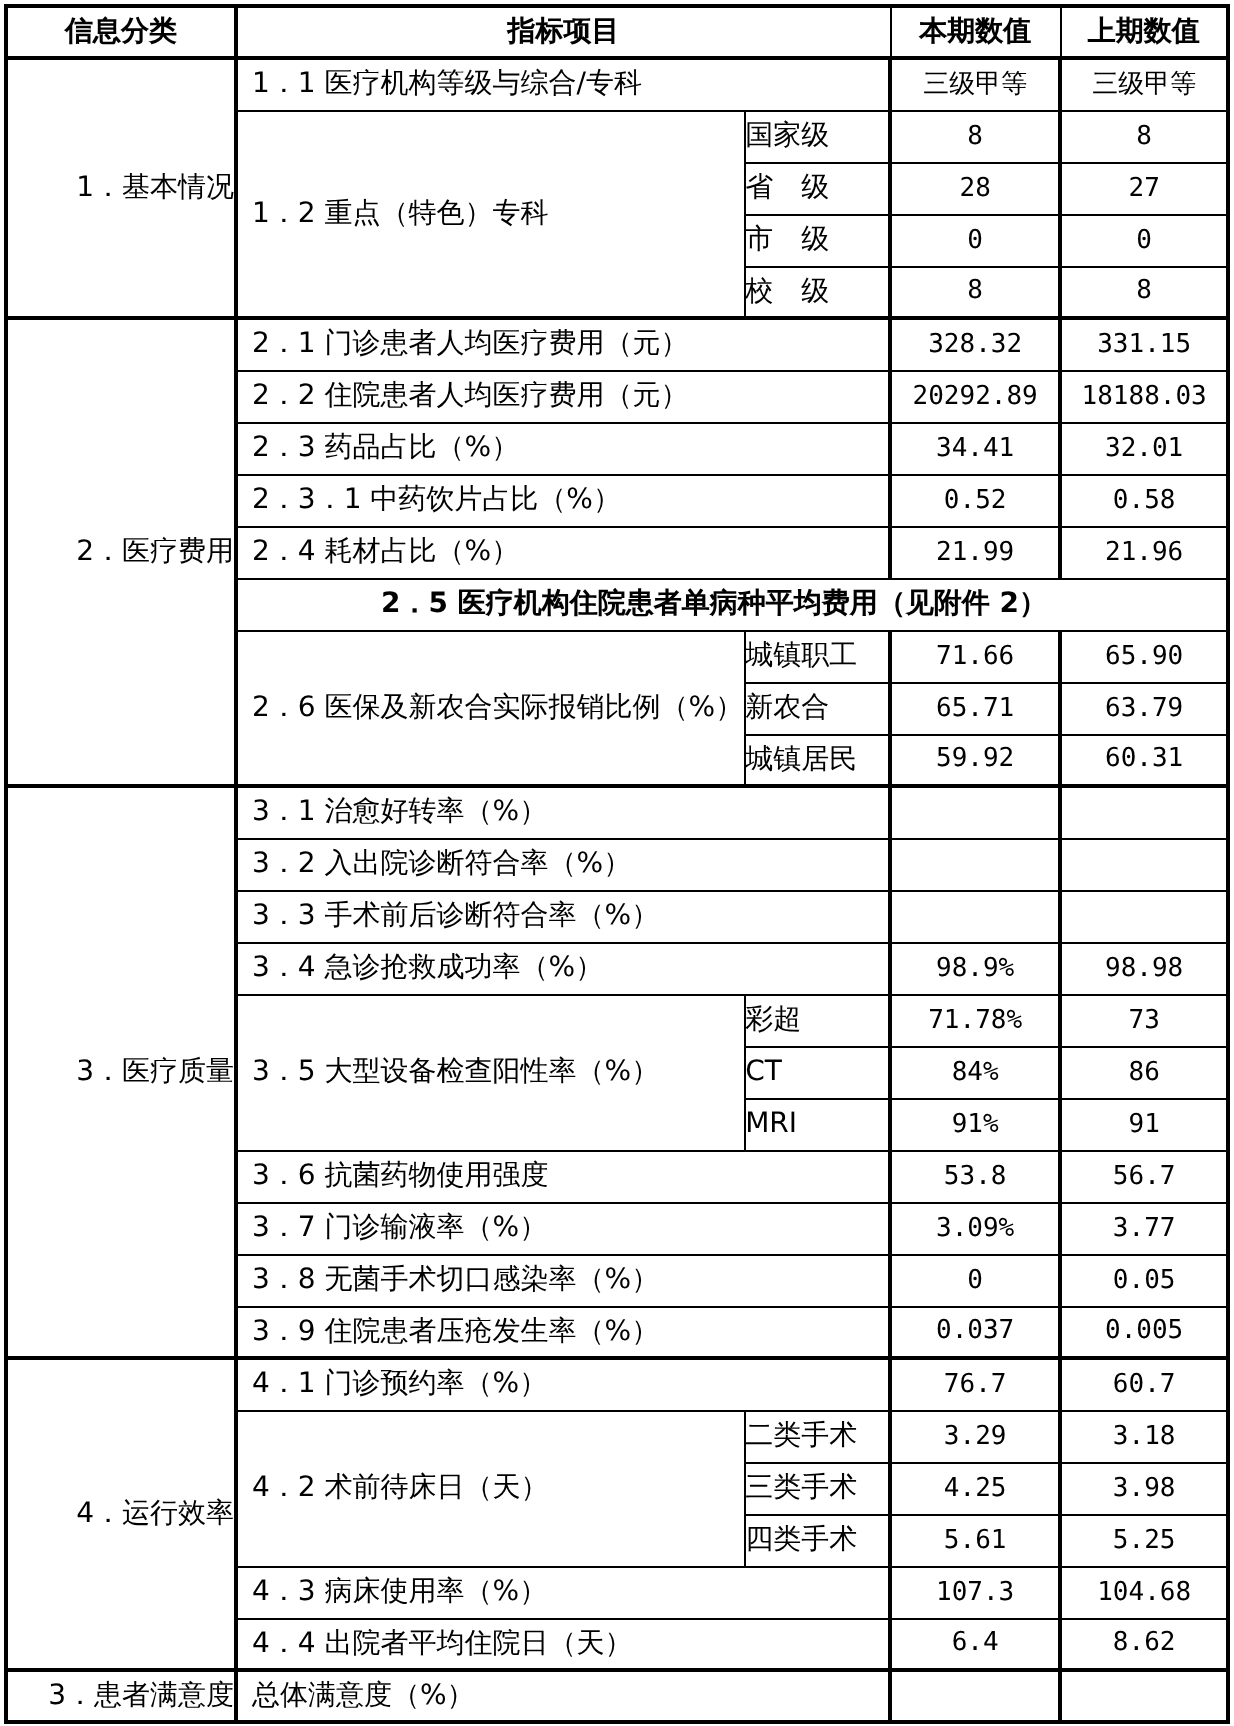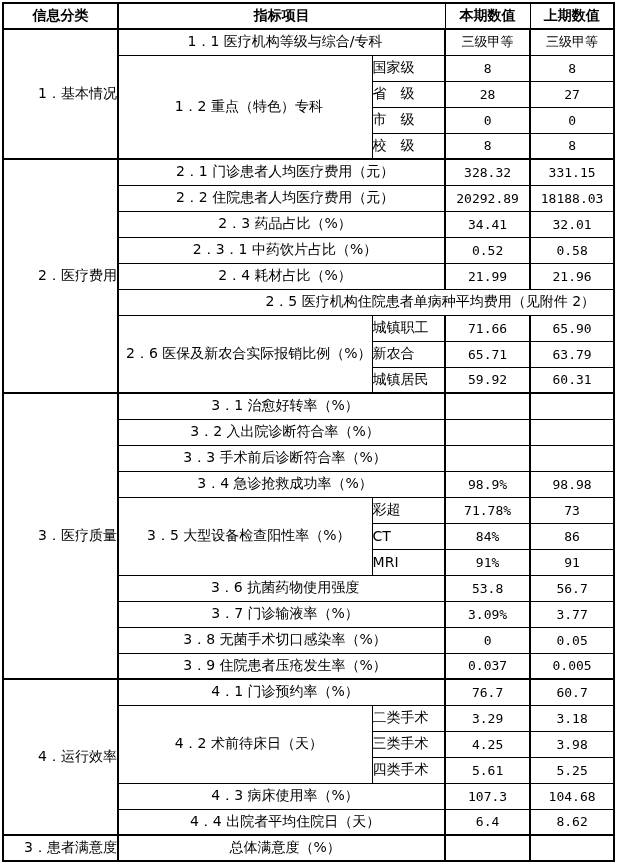--- a/index.html
+++ b/index.html
@@ -37,32 +37,32 @@
   thead th{
     font-weight:bold;
     border-bottom-width:2px;
   }
   td.cat{
     border-right-width:2px;
     text-align:right;
   }
   th.cat{border-right-width:2px}
   td.ind{
-    text-align:center;
+    text-align:left;
     padding-left:7px;
   }
   td.val{
     border-left-width:2px;
     font-family:"DejaVu Sans Mono","Liberation Mono",monospace;
     font-size:13px;
   }
   td.sub{text-align:left}
   td.merged{
-    text-align:right;
     padding-right:18px;
+    font-weight:bold;
   }
   tr.sect td{border-top-width:2px}
 </style>
 </head>
 <body>
 
 <table class="indicator">
   <colgroup>
     <col class="c1">
       <col class="c2">

